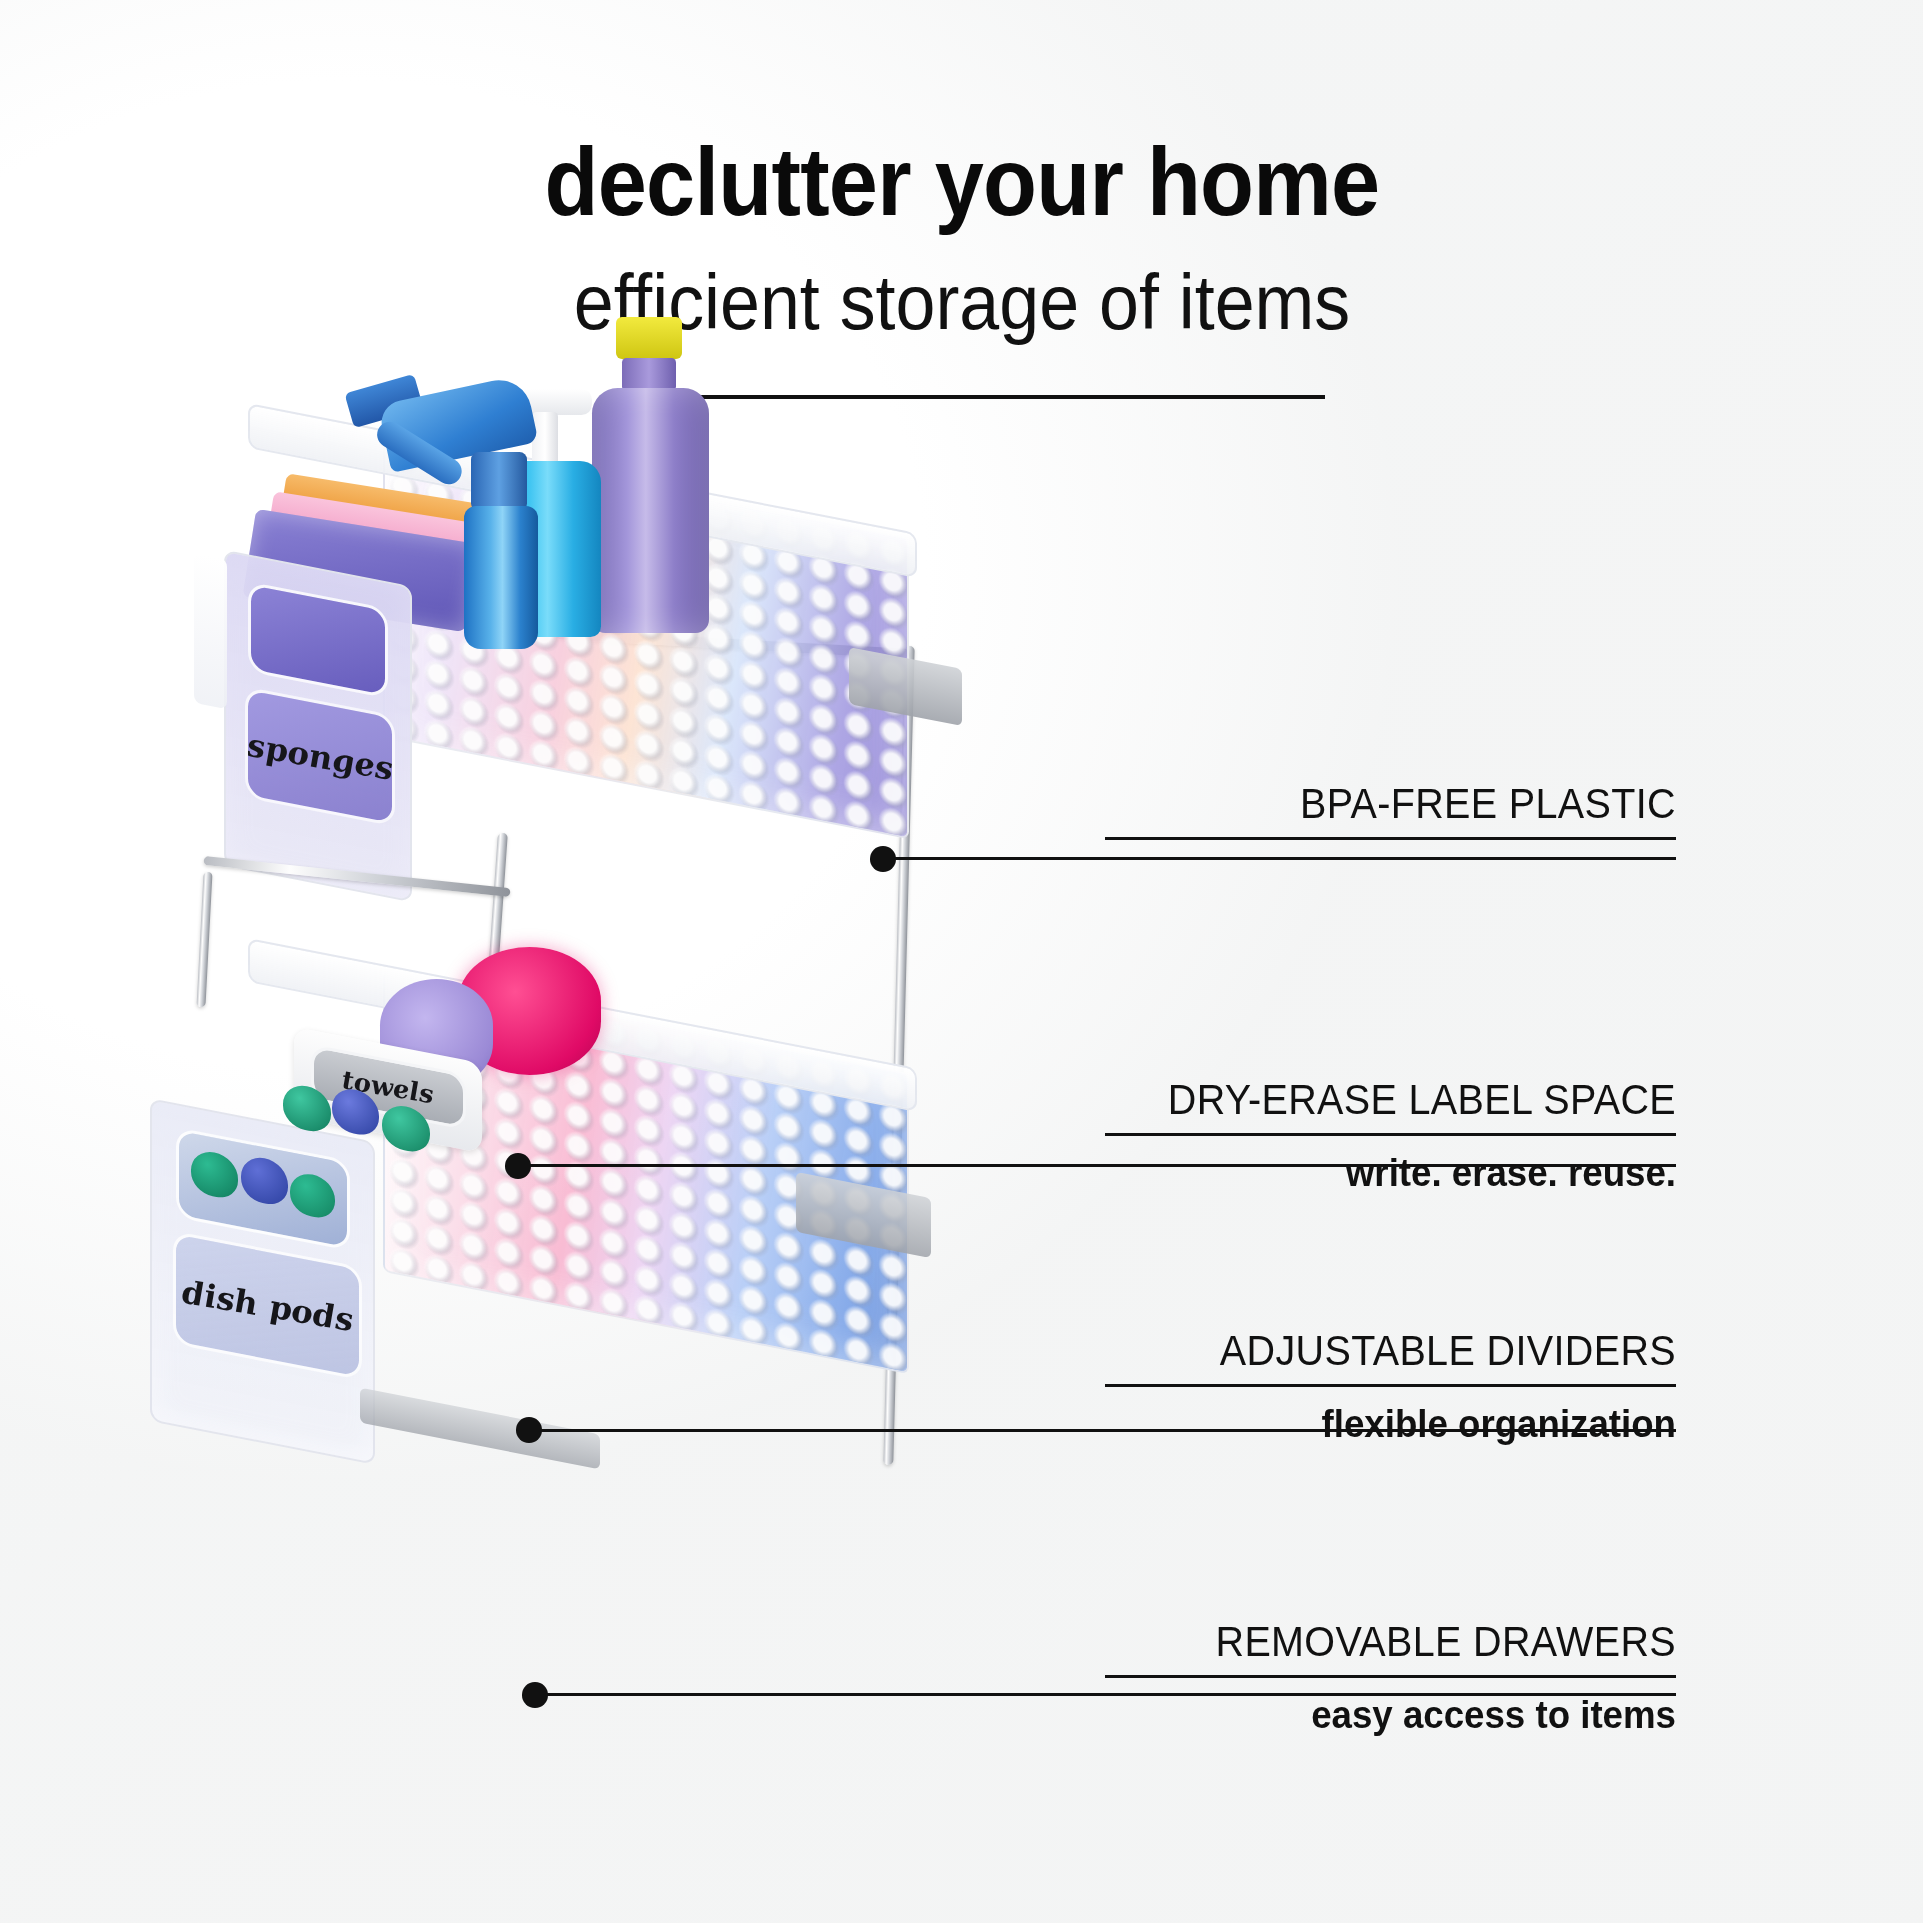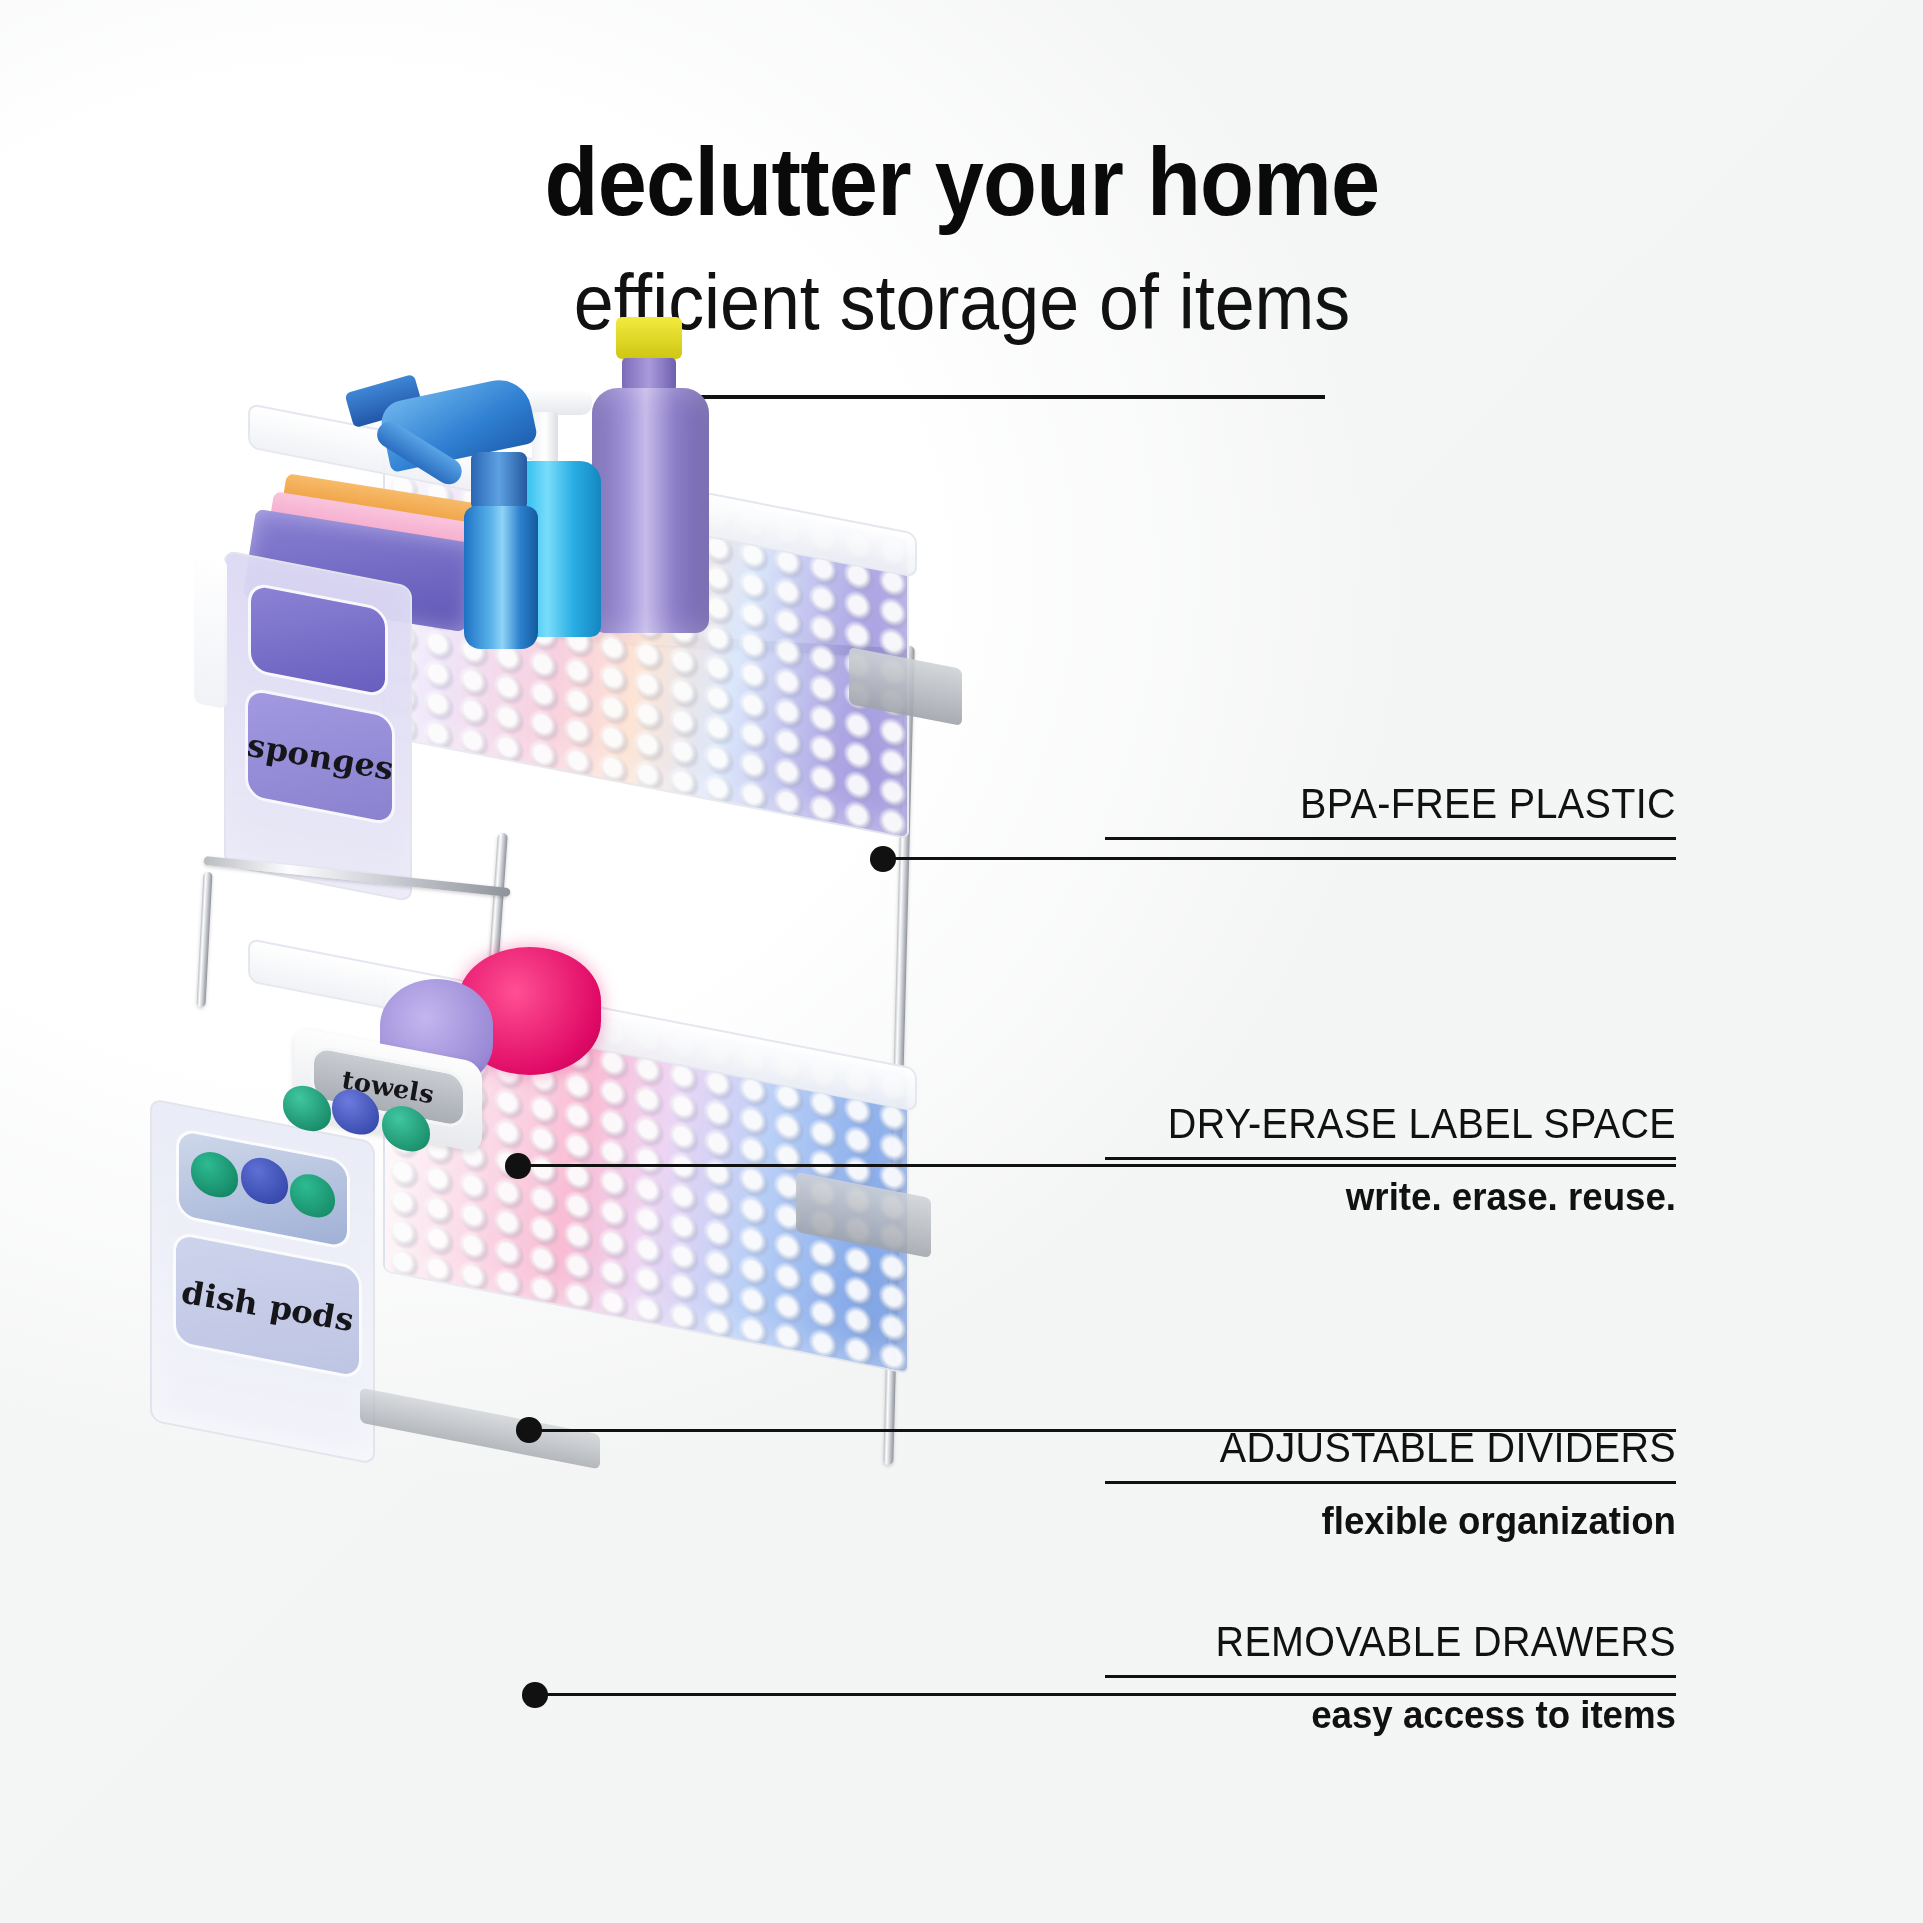--- a/index.html
+++ b/index.html
@@ -44,22 +44,22 @@
     letter-spacing:0.4px; line-height:1.05; white-space:nowrap;
     transform:scaleX(.94); transform-origin:right center;
   }
   .callout .c-rule{ height:3.8px; background:#111; width:100%; margin-top:10.5px; }
   .callout .c-sub{
     font-size:39px; font-weight:700; color:#111;
     margin-top:16.5px; line-height:1.05; white-space:nowrap;
     transform:scaleX(.94); transform-origin:right center;
   }
   #callout-0{ left:1105px; top:782px; }
-  #callout-1{ left:1105px; top:1102px; }
-  #callout-2{ left:1105px; top:1426px; }
+  #callout-1{ left:1105px; top:1078px; }
+  #callout-2{ left:1105px; top:1329px; }
   #callout-3{ left:1105px; top:1620px; }
 
   
   .leader{ position:absolute; height:3px; background:#111; }
   .leader-dot{
     position:absolute; width:25.6px; height:25.6px;
     background:#111; border-radius:50%;
   }
 
   

